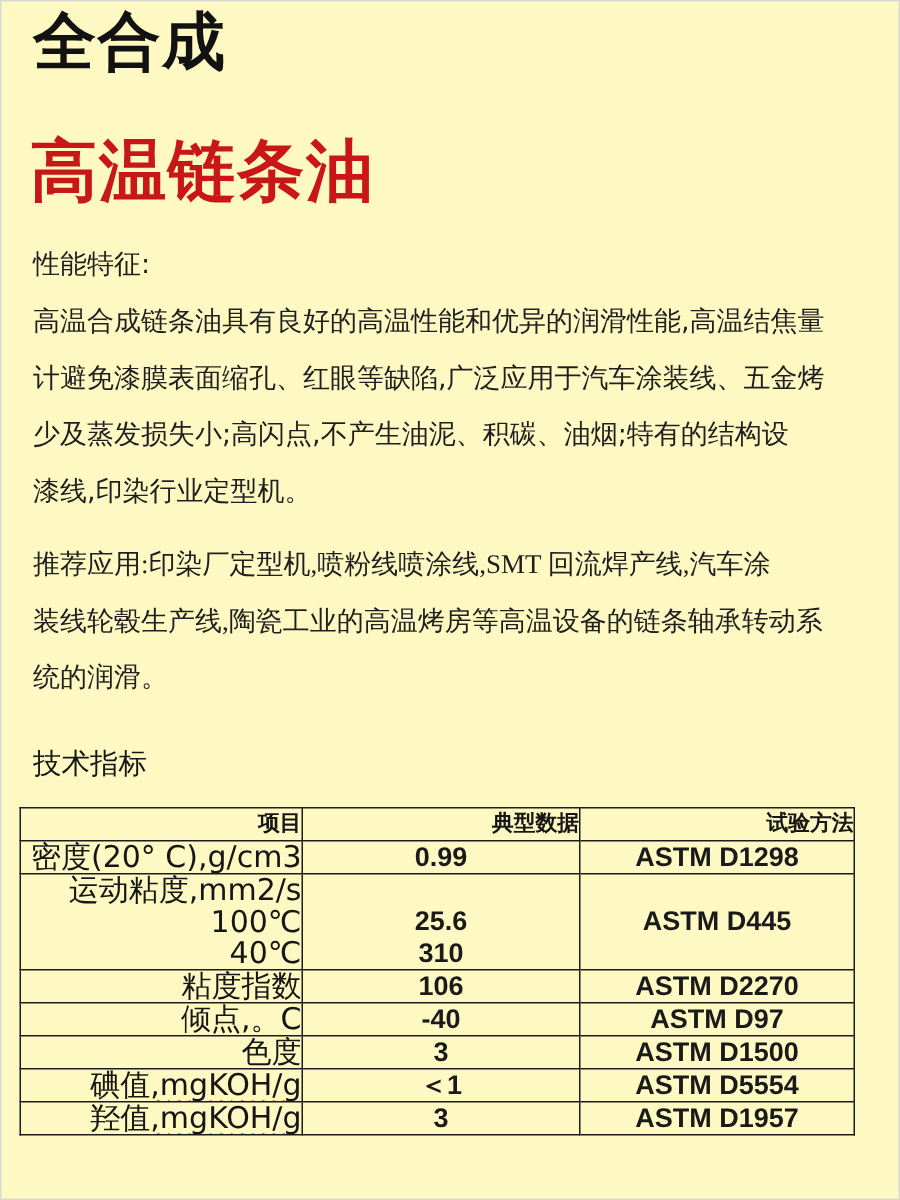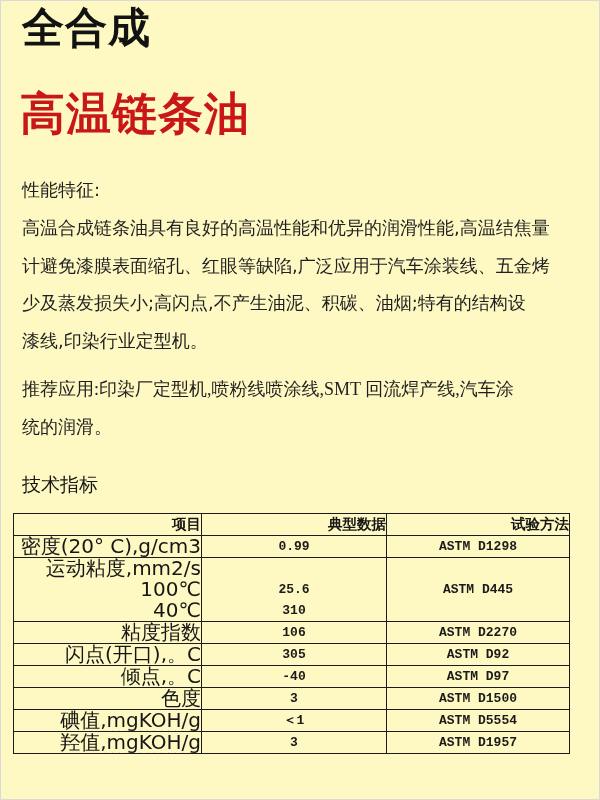--- a/index.html
+++ b/index.html
@@ -18,21 +18,21 @@
     margin:2px 0 0 9px;
     font-size:42px; line-height:50px;
     font-weight:700; color:#121212; letter-spacing:1px;
   }
   .title-red {
     margin:35px 0 0 7px;
     font-size:45px; line-height:52px;
     font-weight:700; color:#c91616; letter-spacing:1px;
   }
   .perf-heading {
-    margin:31px 0 0 9px;
+    margin:18px 0 0 9px;
     font-size:18px; line-height:38px; color:#1f1f1f;
   }
   .para { margin:0 0 0 9px; font-size:18px; line-height:37.5px; color:#1f1f1f; }
   .para .line { white-space:nowrap; }
   .para2 { margin-top:12px;font-family:Liberation Serif, serif; }
   .caption { margin:29px 0 19px 9px; font-size:19px; line-height:19px; color:#161616; }
 
   table.specs {
     border-collapse:collapse;
     width:556px;
@@ -48,22 +48,22 @@
     font-size:14.5px; font-weight:700;
     text-align:right; color:#161616;
   }
   td.item {
     text-align:right; padding-left:7px;
     font-size:20px; color:#161616;
     height:21px; line-height:21px;
   }
   td.val, td.method {
     text-align:center;
-    font-size:13px; font-weight:700;
-    font-family:Liberation Mono, monospace;
+    font-size:18px; font-weight:700;
+    font-family:Liberation Sans, sans-serif;
     color:#1a1a1a;
     height:21px; line-height:21px;
   }
   tr.multirow td { height:63px; vertical-align:top; }
   tr.multirow td.method { vertical-align:middle; }
   .vline { height:21px; line-height:21px; }
   .squiggle {
     text-decoration:underline;
     text-decoration-style:wavy;
     text-decoration-color:#d8453a;
@@ -83,20 +83,21 @@
 
   <div class="para">
     <div class="line">高温合成链条油具有良好的高温性能和优异的润滑性能,高温结焦量</div>
     <div class="line">计避免漆膜表面缩孔、红眼等缺陷,广泛应用于汽车涂装线、五金烤</div>
     <div class="line">少及蒸发损失小;高闪点,不产生油泥、积碳、油烟;特有的结构设</div>
     <div class="line">漆线,印染行业定型机。</div>
   </div>
 
   <div class="para para2">
     <div class="line">推荐应用:印染厂定型机,喷粉线喷涂线,SMT 回流焊产线,汽车涂</div>
+    <div class="line">装线轮毂生产线,陶瓷工业的高温烤房等高温设备的链条轴承转动系</div>
     <div class="line">统的润滑。</div>
   </div>
 
   <div class="caption">技术指标</div>
 
   <table class="specs">
     <colgroup>
       <col style="width:188px">
         <col style="width:185px">
         <col style="width:183px">
@@ -128,25 +129,20 @@
         </td>
         <td class="method">ASTM D445</td>
       </tr>
 
       <tr>
         <td class="item">粘度指数</td>
         <td class="val">106</td>
         <td class="method">ASTM D2270</td>
       </tr>
 
-      <tr>
-        <td class="item">闪点(开口),。C</td>
-        <td class="val">305</td>
-        <td class="method">ASTM D92</td>
-      </tr>
 
       <tr>
         <td class="item">倾点,。C</td>
         <td class="val">-40</td>
         <td class="method">ASTM D97</td>
       </tr>
 
 
       <tr>
         <td class="item">色度</td>

